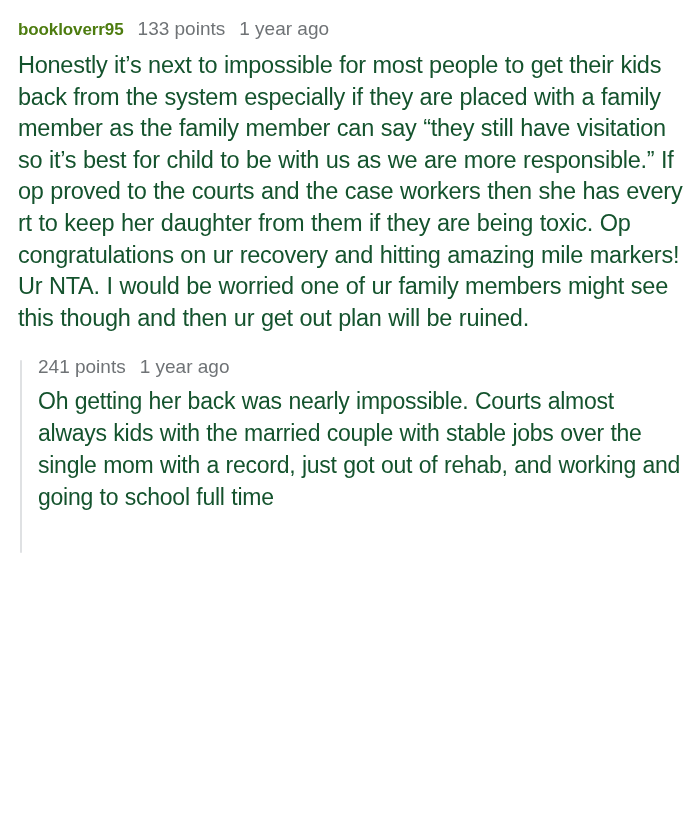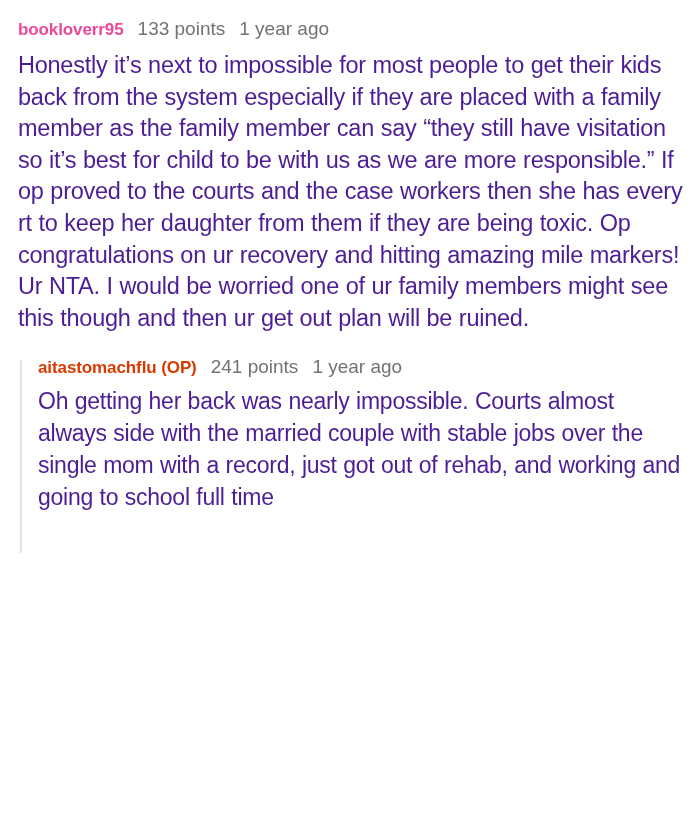--- a/index.html
+++ b/index.html
@@ -34,31 +34,31 @@
   }
   .author {
     font-size: 17px;
     font-weight: bold;
     letter-spacing: -0.1px;
   }
   .author.op-author {
     color: #d93a00;
   }
   .author.normal-author {
-    color: #ec4899;
+    color: #4d7c0f;
   }
   .meta {
     font-size: 19px;
     color: #6f7376;
     font-weight: normal;
   }
   .body-text {
     font-size: 23.5px;
     line-height: 1.345;
-    color: #4c1d95;
+    color: #14532d;
     letter-spacing: -0.25px;
     word-spacing: 0.4px;
   }
   .reply {
     margin-top: 22px;
     padding-left: 20px;
     position: relative;
   }
   .thread-line {
     position: absolute;
@@ -90,21 +90,20 @@
       <span class="author normal-author">bookloverr95</span>
       <span class="meta">133 points</span>
       <span class="meta">1 year ago</span>
     </div>
     <div class="body-text">Honestly it’s next to impossible for most people to get their kids back from the system especially if they are placed with a family member as the family member can say “they still have visitation so it’s best for child to be with us as we are more responsible.” If op proved to the courts and the case workers then she has every rt to keep her daughter from them if they are being toxic. Op congratulations on ur recovery and hitting amazing mile markers! Ur NTA. I would be worried one of ur family members might see this though and then ur get out plan will be ruined.</div>
   </div>
 
   <div class="reply">
     <div class="thread-line"></div>
     <div class="comment-header">
-      <span class="author op-author">aitastomachflu (OP)</span>
       <span class="meta">241 points</span>
       <span class="meta">1 year ago</span>
     </div>
-    <div class="body-text">Oh getting her back was nearly impossible. Courts almost always side with the married couple with stable jobs over the single mom with a record, just got out of rehab, and working and going to school full time</div>
+    <div class="body-text">Oh getting her back was nearly impossible. Courts almost always kids with the married couple with stable jobs over the single mom with a record, just got out of rehab, and working and going to school full time</div>
     <div class="spacer-bottom"></div>
   </div>
 
 </div>
 
 </body></html>

